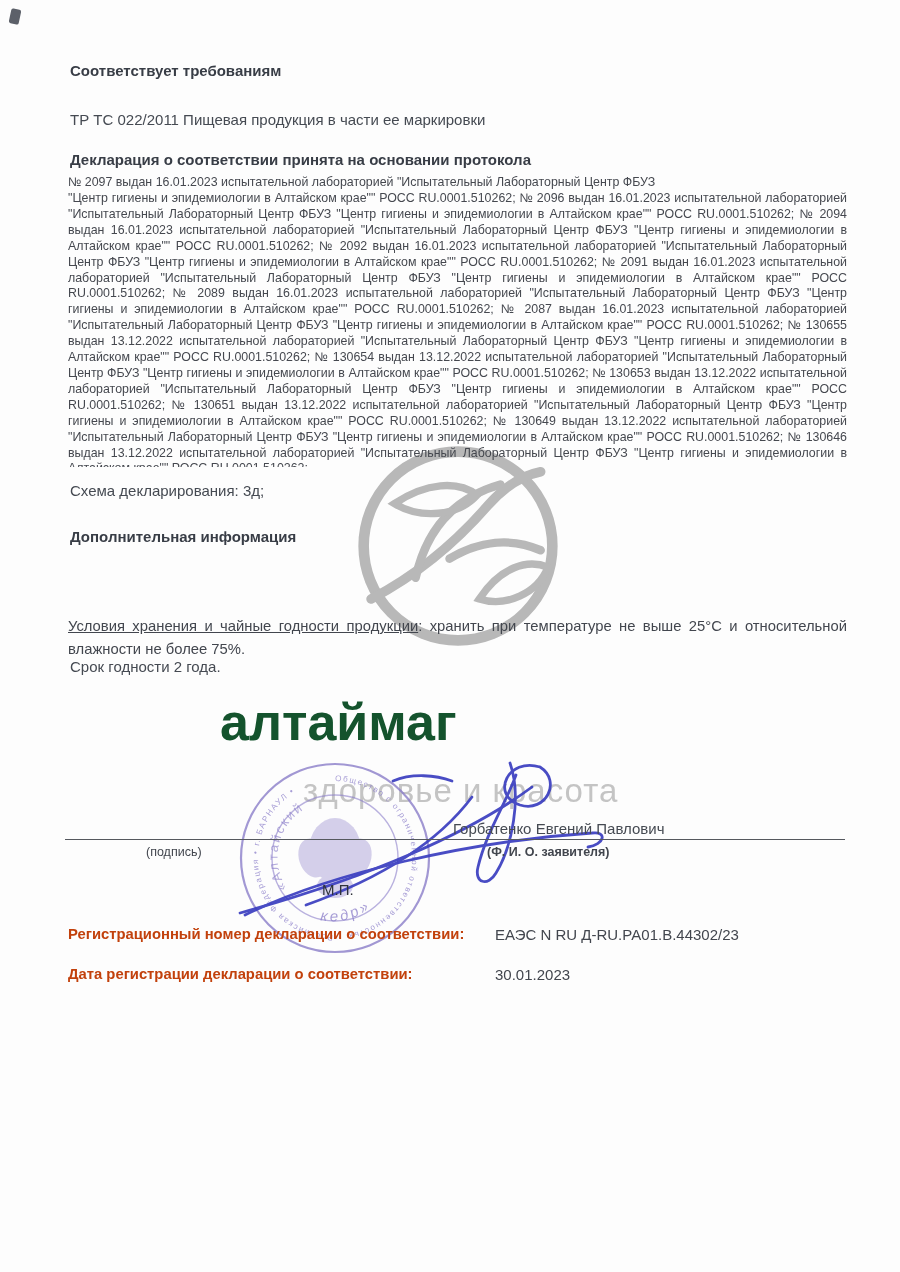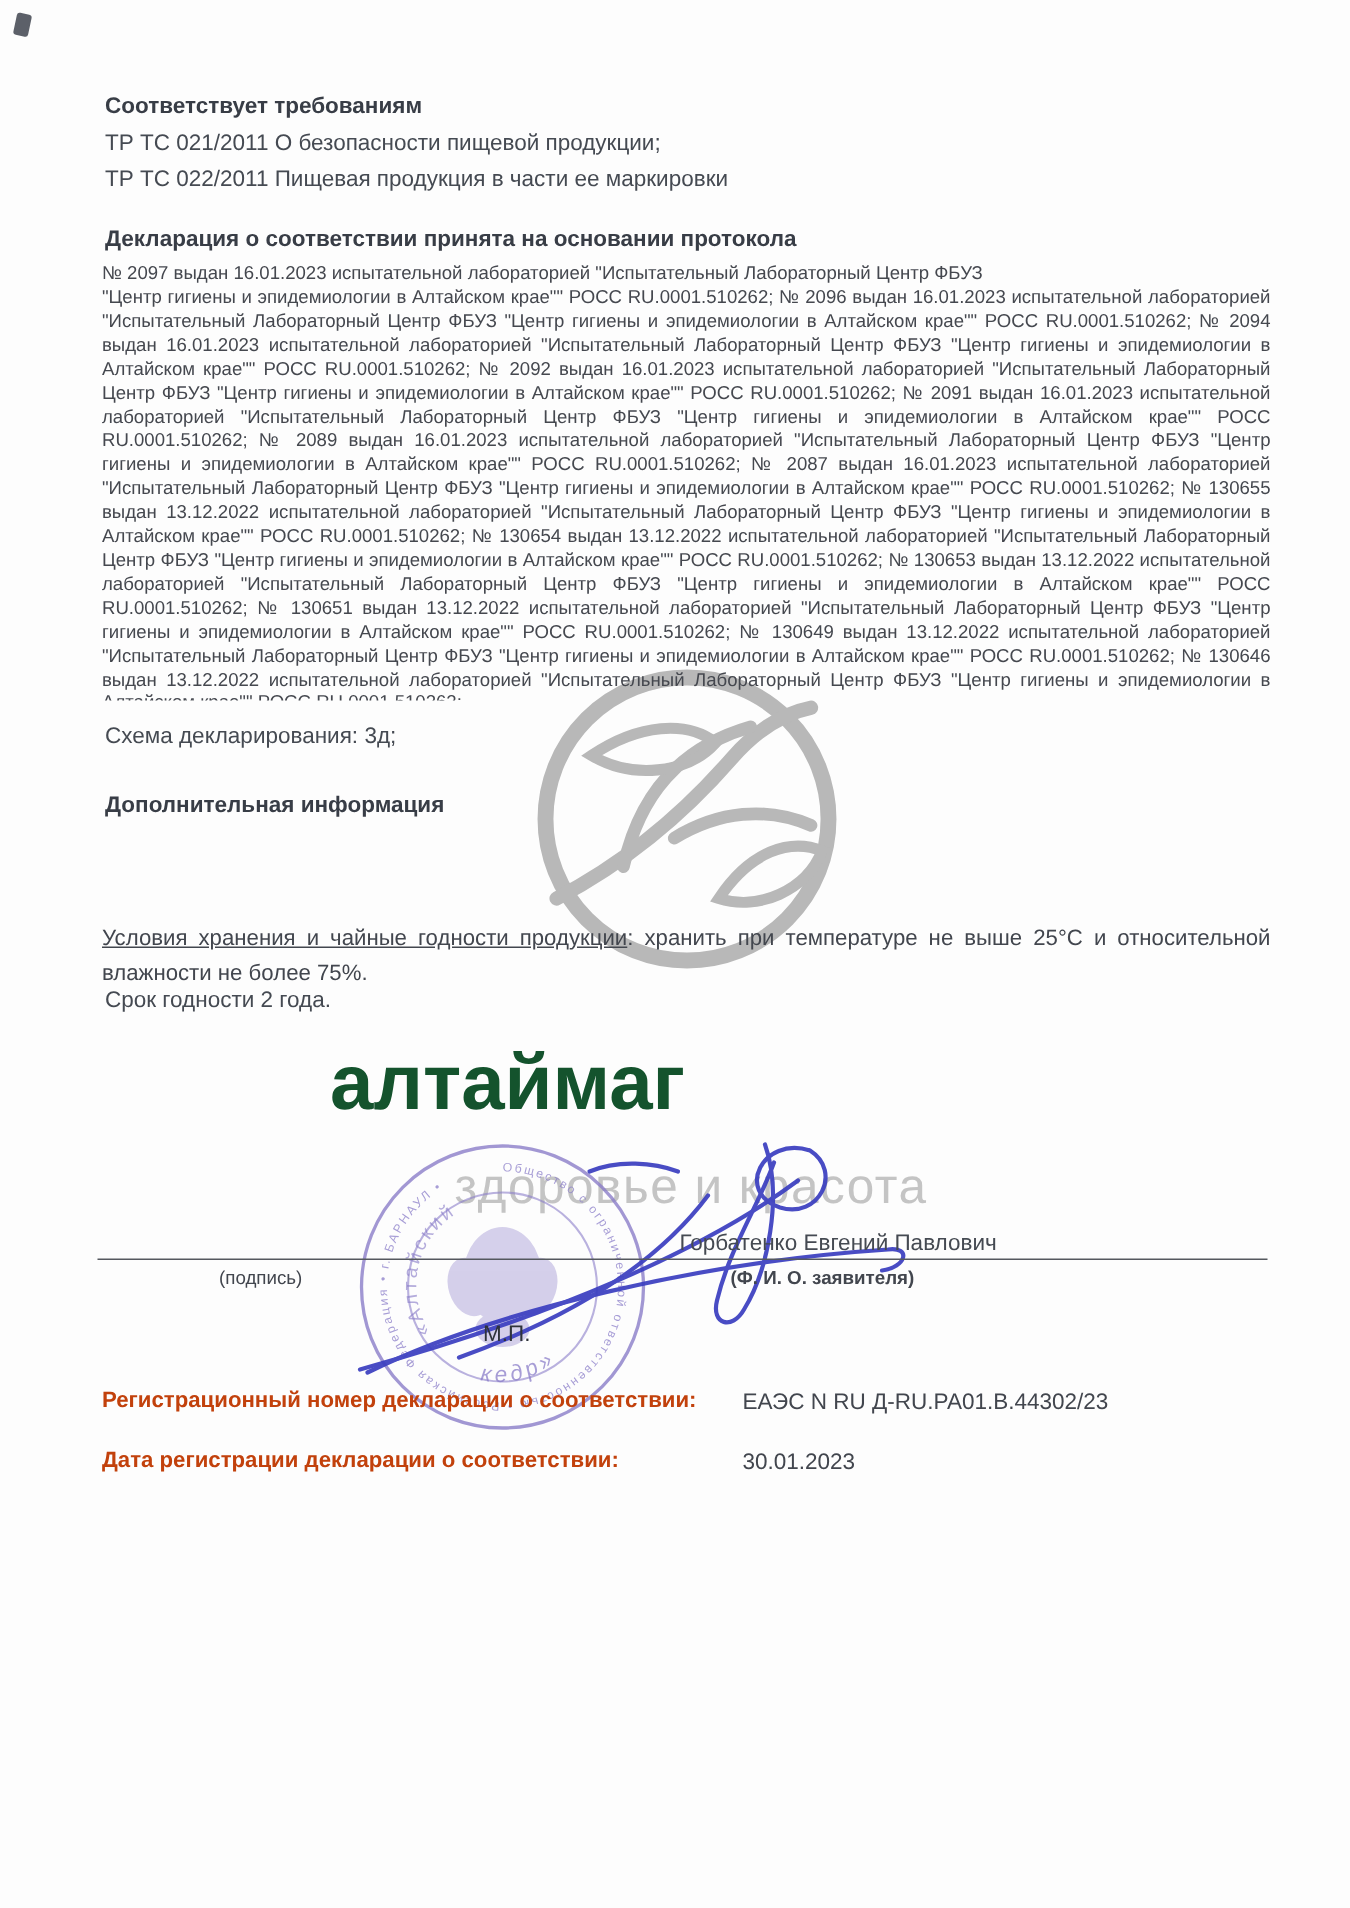--- a/index.html
+++ b/index.html
@@ -38,21 +38,20 @@
       <path d="M92,112 C120,95 150,92 178,104" stroke-width="8"></path>
       <path d="M40,60 C70,40 100,38 118,52 C100,72 65,75 40,60 Z" stroke-width="7"></path>
       <path d="M120,150 C140,120 165,112 185,120 C175,145 145,158 120,150 Z" stroke-width="7"></path>
     </svg>
   </div>
 
   <div class="abs wm-brand" style="left:220px;top:692px;">алтаймаг</div>
   <div class="abs wm-tag" style="left:303px;top:772px;">здоровье и красота</div>
 
   <div class="abs h-bold" style="left:70px;top:62px;">Соответствует требованиям</div>
-  <div class="abs t15" style="left:70px;top:87px;">ТР ТС 021/2011 О безопасности пищевой продукции;</div>
   <div class="abs t15" style="left:70px;top:111px;">ТР ТС 022/2011 Пищевая продукция в части ее маркировки</div>
 
   <div class="abs h-bold" style="left:70px;top:151px;">Декларация о соответствии принята на основании протокола</div>
   <div class="abs protocol-first" style="left:68px;top:175px;width:779px;">№ 2097 выдан 16.01.2023  испытательной лабораторией "Испытательный Лабораторный Центр ФБУЗ</div>
   <div class="abs protocol-body" style="left:68px;top:191px;width:779px;height:276px;overflow:hidden;">"Центр гигиены и эпидемиологии в Алтайском крае"" РОСС RU.0001.510262; № 2096 выдан 16.01.2023  испытательной лабораторией "Испытательный Лабораторный Центр ФБУЗ "Центр гигиены и эпидемиологии в Алтайском крае"" РОСС RU.0001.510262; № 2094 выдан 16.01.2023  испытательной лабораторией "Испытательный Лабораторный Центр ФБУЗ "Центр гигиены и эпидемиологии в Алтайском крае"" РОСС RU.0001.510262; № 2092 выдан 16.01.2023  испытательной лабораторией "Испытательный Лабораторный Центр ФБУЗ "Центр гигиены и эпидемиологии в Алтайском крае"" РОСС RU.0001.510262; № 2091 выдан 16.01.2023  испытательной лабораторией "Испытательный Лабораторный Центр ФБУЗ "Центр гигиены и эпидемиологии в Алтайском крае"" РОСС RU.0001.510262; № 2089 выдан 16.01.2023  испытательной лабораторией "Испытательный Лабораторный Центр ФБУЗ "Центр гигиены и эпидемиологии в Алтайском крае"" РОСС RU.0001.510262; № 2087 выдан 16.01.2023  испытательной лабораторией "Испытательный Лабораторный Центр ФБУЗ "Центр гигиены и эпидемиологии в Алтайском крае"" РОСС RU.0001.510262; № 130655 выдан 13.12.2022  испытательной лабораторией "Испытательный Лабораторный Центр ФБУЗ "Центр гигиены и эпидемиологии в Алтайском крае"" РОСС RU.0001.510262;  № 130654 выдан 13.12.2022  испытательной лабораторией "Испытательный Лабораторный Центр ФБУЗ "Центр гигиены и эпидемиологии в Алтайском крае"" РОСС RU.0001.510262;  № 130653 выдан 13.12.2022  испытательной лабораторией "Испытательный Лабораторный Центр ФБУЗ "Центр гигиены и эпидемиологии в Алтайском крае"" РОСС RU.0001.510262;  № 130651 выдан 13.12.2022  испытательной лабораторией "Испытательный Лабораторный Центр ФБУЗ "Центр гигиены и эпидемиологии в Алтайском крае"" РОСС RU.0001.510262; № 130649 выдан 13.12.2022  испытательной лабораторией "Испытательный Лабораторный Центр ФБУЗ "Центр гигиены и эпидемиологии в Алтайском крае"" РОСС RU.0001.510262;  № 130646 выдан 13.12.2022  испытательной лабораторией "Испытательный Лабораторный Центр ФБУЗ "Центр гигиены и эпидемиологии в Алтайском крае"" РОСС RU.0001.510262;</div>
 
   <div class="abs t15" style="left:70px;top:482px;text-align:center;">Схема декларирования: 3д;</div>
 
   <div class="abs h-bold" style="left:70px;top:528px;">Дополнительная информация</div>
   <div class="abs jpara" style="left:68px;top:615px;width:779px;"><span class="ul">Условия хранения и чайные годности продукции</span><span>: хранить при температуре не выше 25°С и относительной влажности не более 75%.</span></div>

